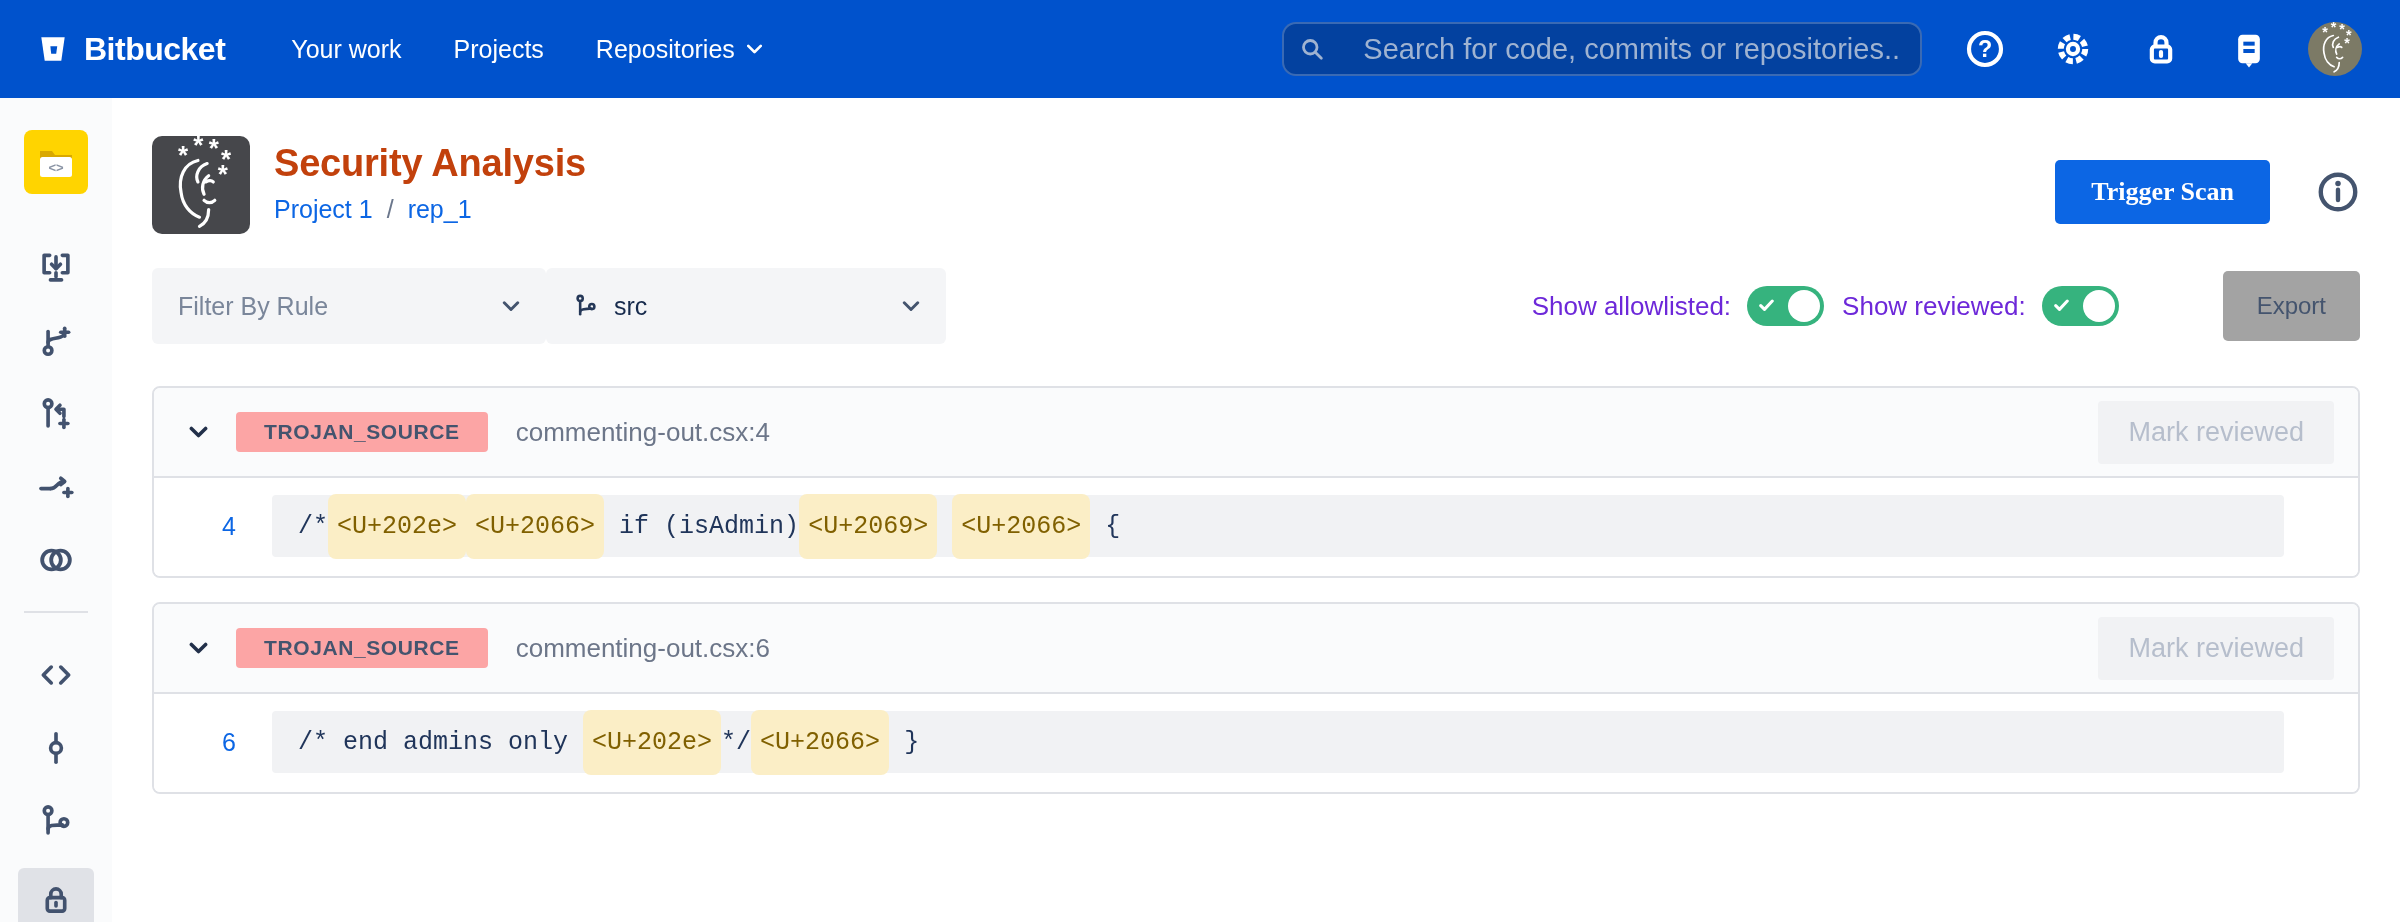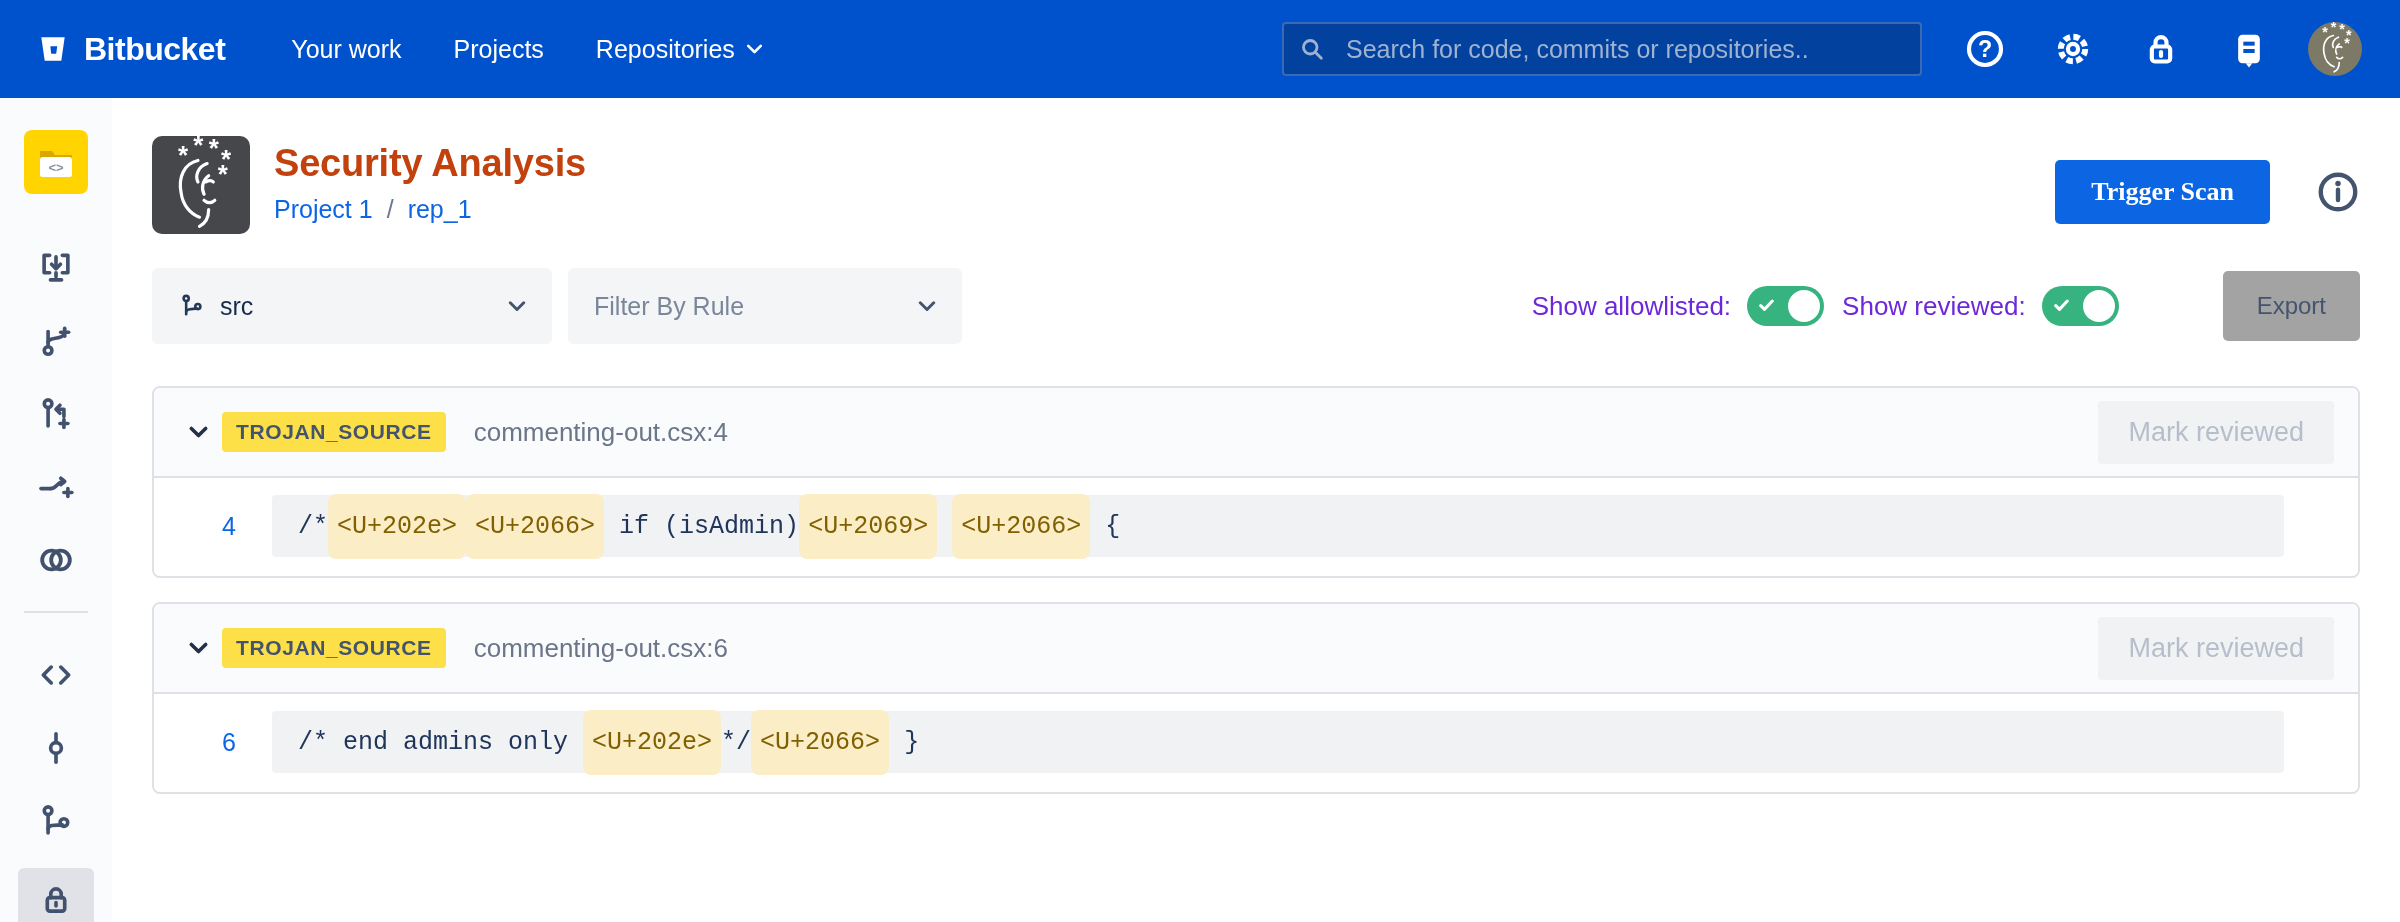--- a/index.html
+++ b/index.html
@@ -7,24 +7,24 @@
     font-family: "Liberation Sans", sans-serif; color: #172B4D; overflow: hidden; }
 
   
   .topnav { height: 98px; background: #0052CC; display: flex; align-items: center; padding: 0 38px 0 36px; }
   .brand { display: flex; align-items: center; gap: 14px; }
   .brand-name { color: #fff; font-size: 32px; font-weight: 700; letter-spacing: -0.5px; }
   .nav-links { display: flex; align-items: center; gap: 52px; margin-left: 66px; }
   .nav-link { color: #fff; font-size: 25px; font-weight: 500; display: flex; align-items: center; gap: 12px; cursor: pointer; }
   .nav-spacer { flex: 1; }
   .nav-search { position: relative; width: 640px; height: 54px; margin-right: 34px; }
-  .nav-search input { width: 100%; height: 100%; border-radius: 4px;
+  .nav-search input { width: 100%; height: 100%; border-radius: 14px;
     background: rgba(9,30,66,0.32); border: 2px solid rgba(255,255,255,0.22);
-    color: #fff; font-size: 25px; padding: 0 20px 0 62px; outline: none;
-    font-family: "Liberation Sans", sans-serif; }
+    color: #fff; font-size: 29px; padding: 0 20px 0 62px; outline: none;
+    font-family: "Liberation Sans", sans-serif; text-align: right; }
   .nav-search input::placeholder { color: #9FB3D1; }
   .nav-search .mag { position: absolute; left: 16px; top: 13px; }
   .nav-iconbtn { width: 58px; height: 58px; display: flex; align-items: center; justify-content: center; cursor: pointer; }
   .nav-icons { display: flex; align-items: center; gap: 30px; }
   .nav-avatar { width: 54px; height: 54px; border-radius: 50%; background: #7C7A66; overflow: hidden;
     display: flex; align-items: center; justify-content: center; cursor: pointer; }
 
   
   .layout { display: flex; height: 842px; }
   .sidebar { width: 112px; background: #FAFBFC; display: flex; flex-direction: column; align-items: center; flex-shrink: 0; }
@@ -70,22 +70,22 @@
   .btn-export { margin-left: 86px; background: #a3a3a3; border: none; border-radius: 5px;
     font-size: 24px; color: #44546E; font-weight: 500; padding: 21px 34px; cursor: pointer;
     font-family: "Liberation Sans", sans-serif; }
 
   
   .card { border: 2px solid #DFE1E6; border-radius: 8px; margin-top: 42px; overflow: hidden; }
   .card + .card { margin-top: 24px; }
   .card-header { background: #FAFBFC; border-bottom: 2px solid #DFE1E6; height: 90px;
     display: flex; align-items: center; padding: 0 24px 0 22px; }
   .card-chev { width: 44px; height: 44px; display: flex; align-items: center; justify-content: center; cursor: pointer; }
-  .badge { background: #fde047; color: #44546E; font-size: 21px; font-weight: 700; letter-spacing: 0.6px;
-    border-radius: 4px; padding: 8px 14px; margin-left: 2px; }
+  .badge { background: #fca5a5; color: #44546E; font-size: 21px; font-weight: 700; letter-spacing: 0.6px;
+    border-radius: 4px; padding: 8px 28px; margin-left: 16px; }
   .card-location { font-size: 26px; color: #6C7689; font-weight: 500; margin-left: 28px; }
   .btn-mark { margin-left: auto; background: #F1F2F4; border: none; border-radius: 4px;
     color: #B6BECC; font-size: 27px; padding: 16px 30px; cursor: pointer; font-family: "Liberation Sans", sans-serif; }
   .card-body { background: #fff; padding: 17px 74px 19px 38px; }
   .code-row { display: flex; align-items: center; }
   .line-no { width: 44px; text-align: right; color: #0C66E4; font-size: 25px; font-weight: 500; flex-shrink: 0; }
   .code-block { margin-left: 36px; flex: 1; background: #F1F2F4; border-radius: 4px; height: 62px;
     display: flex; align-items: center; padding: 0 26px;
     font-family: "Liberation Mono", monospace; font-size: 25px; color: #20355A; white-space: pre; }
   .code-block .hl { background: #FBEEC6; color: #806000; padding: 18px 9px; border-radius: 8px; }
@@ -294,34 +294,34 @@
         <button class="btn-primary">Trigger Scan</button>
         <svg width="44" height="44" viewBox="0 0 24 24">
           <circle cx="12" cy="12" r="9.4" fill="none" stroke="#44546E" stroke-width="2.4"></circle>
           <line x1="12" y1="10.8" x2="12" y2="16.4" stroke="#44546E" stroke-width="2.4" stroke-linecap="round"></line>
           <circle cx="12" cy="7.4" r="1.5" fill="#44546E"></circle>
         </svg>
       </div>
     </div>
 
     <div class="filter-row">
+      <div class="dropdown rule">
+        <span class="dd-label placeholder">Filter By Rule</span>
+        <svg class="chev" width="18" height="11" viewBox="0 0 14 9">
+          <polyline points="1.5,1.5 7,7 12.5,1.5" fill="none" stroke="#44546E" stroke-width="2.4" stroke-linecap="round" stroke-linejoin="round"></polyline>
+        </svg>
+      </div>
       <div class="dropdown branch">
         <svg width="28" height="28" viewBox="0 0 24 24" fill="none" stroke="#253858" stroke-width="2.2" stroke-linecap="round" stroke-linejoin="round">
           <circle cx="7" cy="5.5" r="2.2"></circle>
             <line x1="7" y1="7.7" x2="7" y2="19"></line>
           <circle cx="17" cy="12.5" r="2.2"></circle>
             <path d="M7 17 C7 13.5 14.5 15 16 14"></path>
         </svg>
         <span class="dd-label">src</span>
-        <svg class="chev" width="18" height="11" viewBox="0 0 14 9">
-          <polyline points="1.5,1.5 7,7 12.5,1.5" fill="none" stroke="#44546E" stroke-width="2.4" stroke-linecap="round" stroke-linejoin="round"></polyline>
-        </svg>
-      </div>
-      <div class="dropdown rule">
-        <span class="dd-label placeholder">Filter By Rule</span>
         <svg class="chev" width="18" height="11" viewBox="0 0 14 9">
           <polyline points="1.5,1.5 7,7 12.5,1.5" fill="none" stroke="#44546E" stroke-width="2.4" stroke-linecap="round" stroke-linejoin="round"></polyline>
         </svg>
       </div>
       <div class="toggles">
         <span class="toggle-label">Show allowlisted:</span>
         <div class="toggle">
           <svg class="check" width="15" height="13" viewBox="0 0 10 9">
             <polyline points="1,4.6 3.6,7.2 9,1.4" fill="none" stroke="#ffffff" stroke-width="2.1" stroke-linecap="round" stroke-linejoin="round"></polyline>
           </svg>

